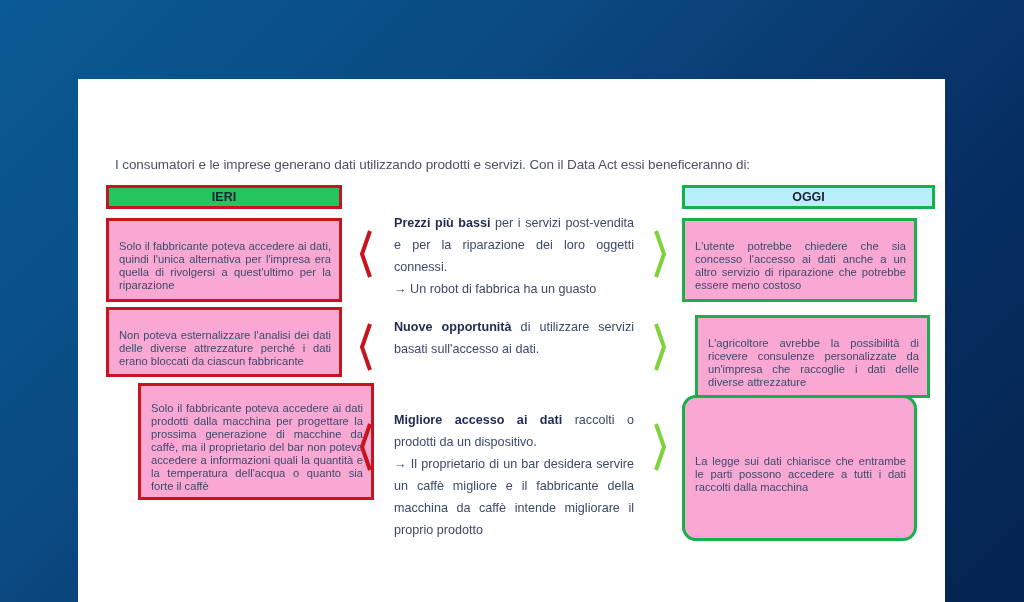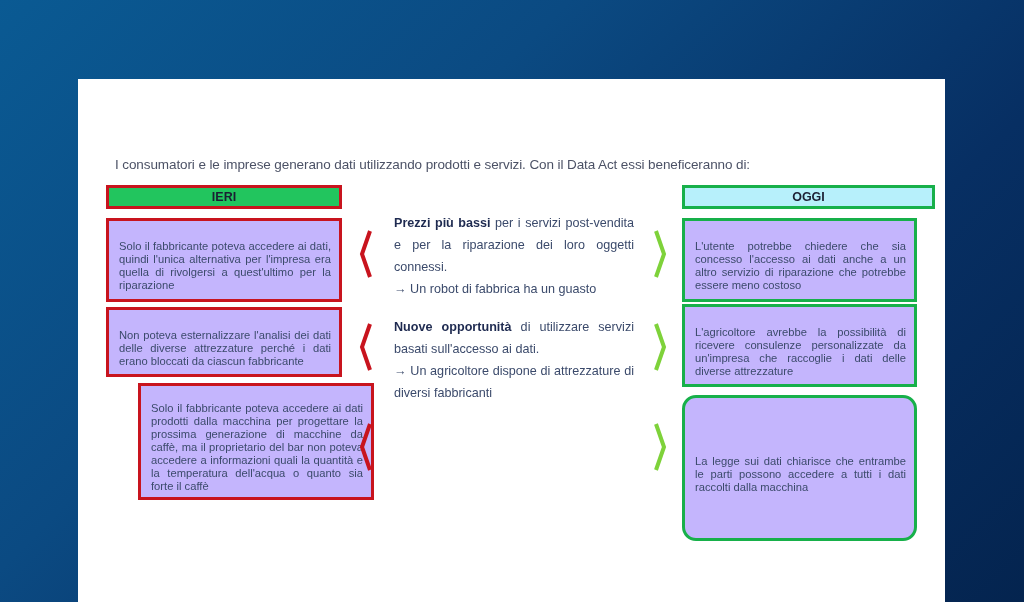--- a/index.html
+++ b/index.html
@@ -33,21 +33,21 @@
       font-size: 12.5px;
       color: #1b1f33;
       display: flex; align-items: center; justify-content: center;
     }
     .hdr.ieri { left: 28px; width: 236px; background: #22c55e; border-color: #c8141e; }
     .hdr.oggi { left: 604px; width: 253px; background: #b7f0fb; border-color: #17b04a; }
 
     .box {
       position: absolute;
       border: 3px solid;
-      background: #c4b5fd;
+      background: #f9a8d4;
       display: flex; align-items: center;
       padding: 12px 8px 0 10px;
       font-size: 11.2px;
       line-height: 13px;
       color: #3b4a6b;
       text-align: justify;
     }
     .box span { display: block; width: 100%; }
     .box.red { border-color: #c8141e; left: 28px; width: 236px; }
     .box.green { border-color: #17b04a; left: 604px; width: 235px; }
@@ -102,38 +102,41 @@
   <div class="box red" style="top:228px;height:70px;">
     <span>Non poteva esternalizzare l'analisi dei dati delle diverse attrezzature perché i dati erano bloccati da ciascun fabbricante</span>
   </div>
   <div class="chev" style="left:280px;top:243px;">
     <svg viewBox="0 0 16 50">
         <polyline points="12,2 4,25 12,48" fill="none" stroke="#c8141e" stroke-width="4" stroke-linejoin="miter"></polyline>
       </svg>
   </div>
   <div class="mid" style="top:237px;">
     <b>Nuove opportunità</b><span> di utilizzare servizi basati sull'accesso ai dati.</span><br>
-    <span>→ Un agricoltore dispone di attrezzature di diversi fabbricanti</span>
   </div>
   <div class="chev" style="left:574px;top:243px;">
     <svg viewBox="0 0 16 50">
         <polyline points="4,2 12,25 4,48" fill="none" stroke="#7ed23a" stroke-width="4" stroke-linejoin="miter"></polyline>
       </svg>
   </div>
-  <div class="box green" style="top:225px;height:83px;">
+  <div class="box green" style="top:236px;height:83px;margin-left:13px;">
     <span>L'agricoltore avrebbe la possibilità di ricevere consulenze personalizzate da un'impresa che raccoglie i dati delle diverse attrezzature</span>
   </div>
 
   <div class="box red" style="top:304px;height:117px;margin-left:32px;">
     <span>Solo il fabbricante poteva accedere ai dati prodotti dalla macchina per progettare la prossima generazione di macchine da caffè, ma il proprietario del bar non poteva accedere a informazioni quali la quantità e la temperatura dell'acqua o quanto sia forte il caffè</span>
   </div>
   <div class="chev" style="left:280px;top:343px;">
     <svg viewBox="0 0 16 50">
         <polyline points="12,2 4,25 12,48" fill="none" stroke="#c8141e" stroke-width="4" stroke-linejoin="miter"></polyline>
       </svg>
+  </div>
+  <div class="mid" style="top:330px;">
+    <b>Migliore accesso ai dati</b><span> raccolti o prodotti da un dispositivo.</span><br>
+    <span>→ Il proprietario di un bar desidera servire un caffè migliore e il fabbricante della macchina da caffè intende migliorare il proprio prodotto</span>
   </div>
   <div class="chev" style="left:574px;top:343px;">
     <svg viewBox="0 0 16 50">
         <polyline points="4,2 12,25 4,48" fill="none" stroke="#7ed23a" stroke-width="4" stroke-linejoin="miter"></polyline>
       </svg>
   </div>
   <div class="box green" style="top:316px;height:146px;border-radius:14px;">
     <span>La legge sui dati chiarisce che entrambe le parti possono accedere a tutti i dati raccolti dalla macchina</span>
   </div>
 

